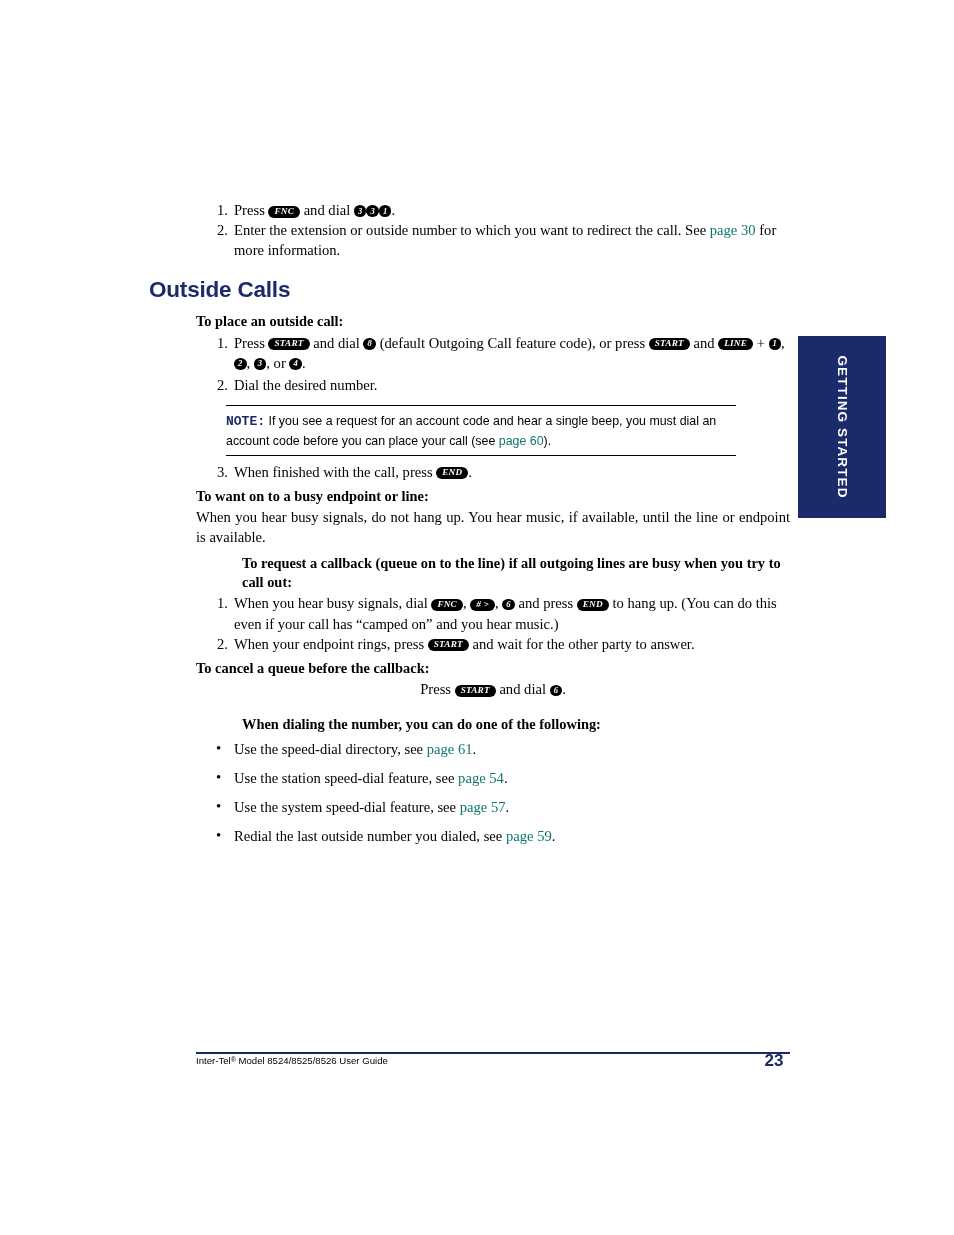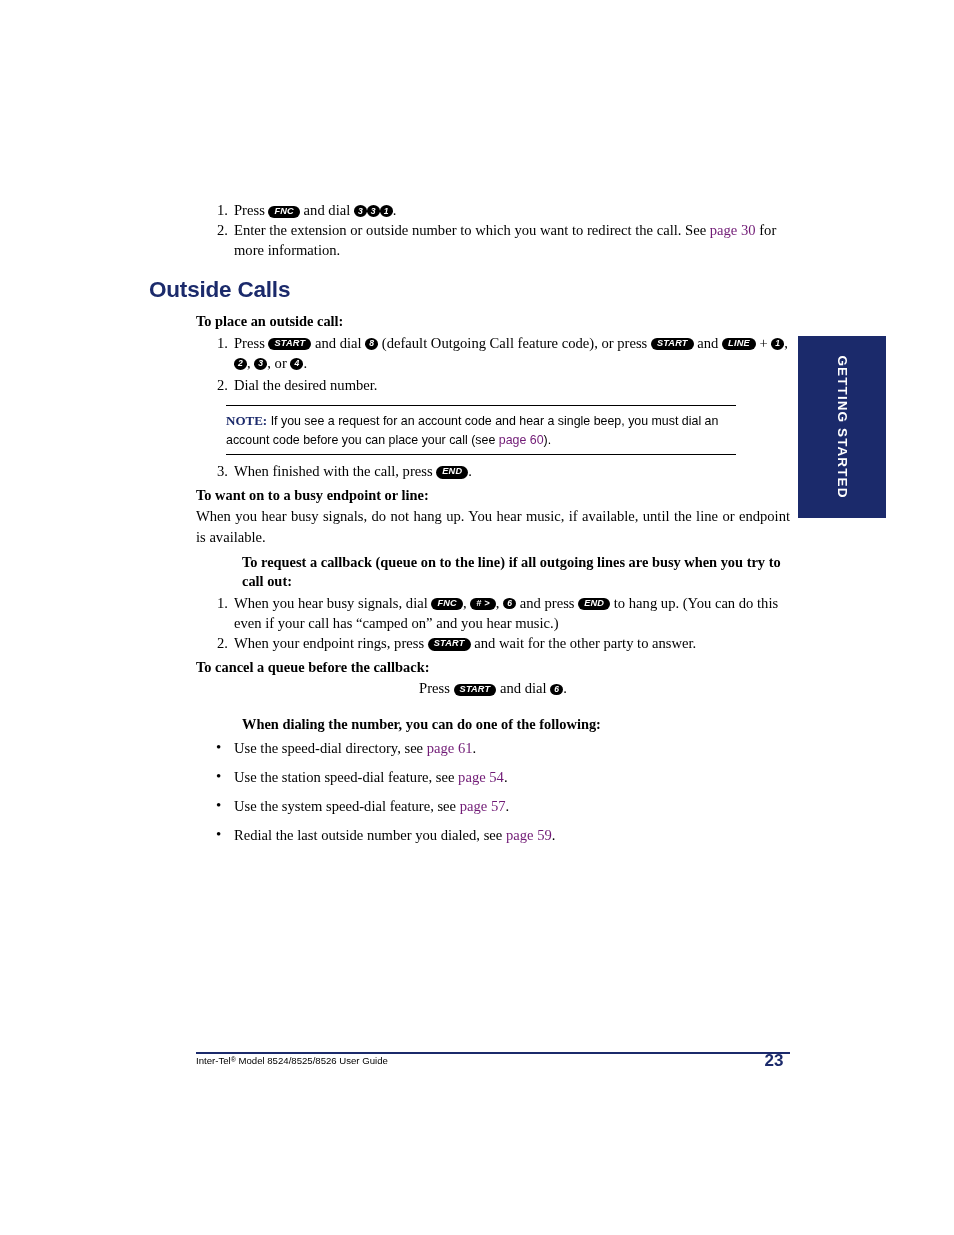--- a/index.html
+++ b/index.html
@@ -99,28 +99,28 @@
   }
 
   p.body {
     font-size: 14.6px;
     line-height: 1.38;
     margin: 0 0 2px 0;
     text-align: justify;
   }
   p.body.nojust { text-align: center; }
 
-  .link { color: #701a75; }
+  .link { color: #0f766e; }
 
   
   .key {
     display: inline-block;
     background: #000000;
     color: #ffffff;
-    font-family: Liberation Sans, sans-serif;
+    font-family: Liberation Serif, serif;
     font-weight: bold;
     font-style: italic;
     border-radius: 7px;
     padding: 1px 6px 1.5px 6px;
     font-size: 9.2px;
     line-height: 1.05;
     vertical-align: 1.5px;
     letter-spacing: 0.2px;
   }
   .key.dig {
@@ -138,21 +138,21 @@
     border-bottom: 1.3px solid #000000;
     padding: 5px 0 5px 0;
   }
   .note-box .note-text {
     font-family: "Liberation Sans", sans-serif;
     font-size: 12.4px;
     line-height: 1.36;
     color: #000000;
   }
   .note-label {
-    font-family: Liberation Serif, serif;
+    font-family: Liberation Mono, monospace;
     font-weight: bold;
     font-size: 13px;
     color: #1b2a6b;
   }
 
   ul.bullets {
     list-style: none;
     margin: 4px 0 0 0;
     padding: 0;
   }

